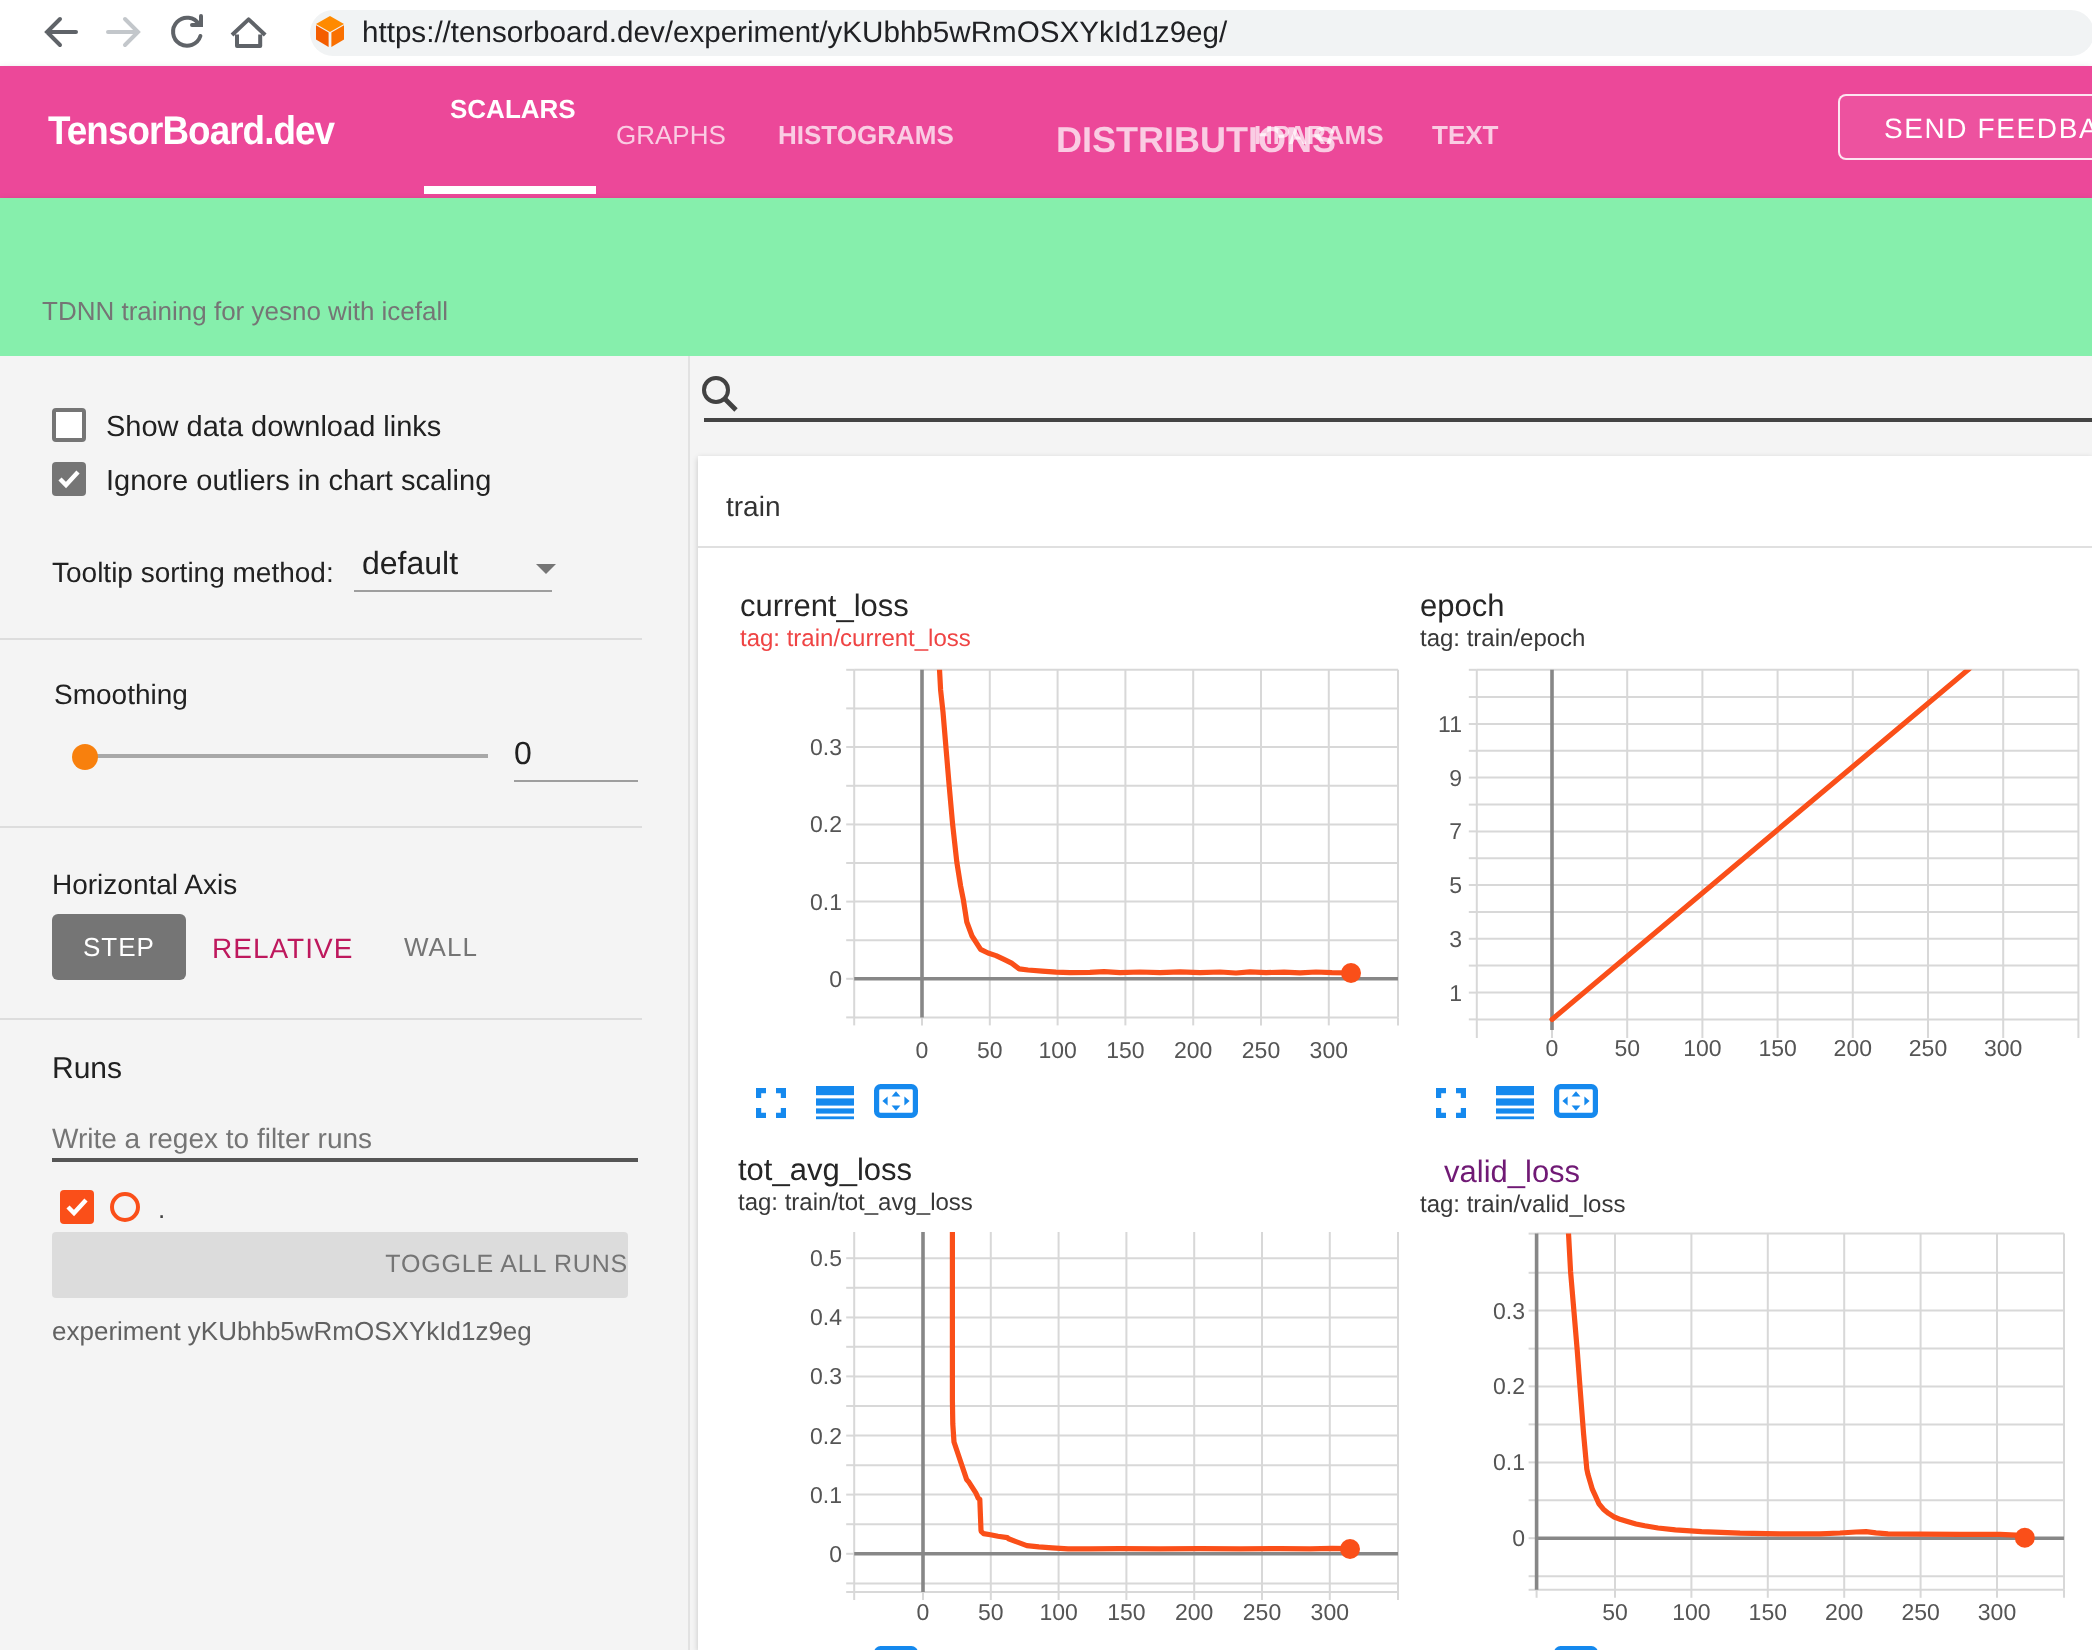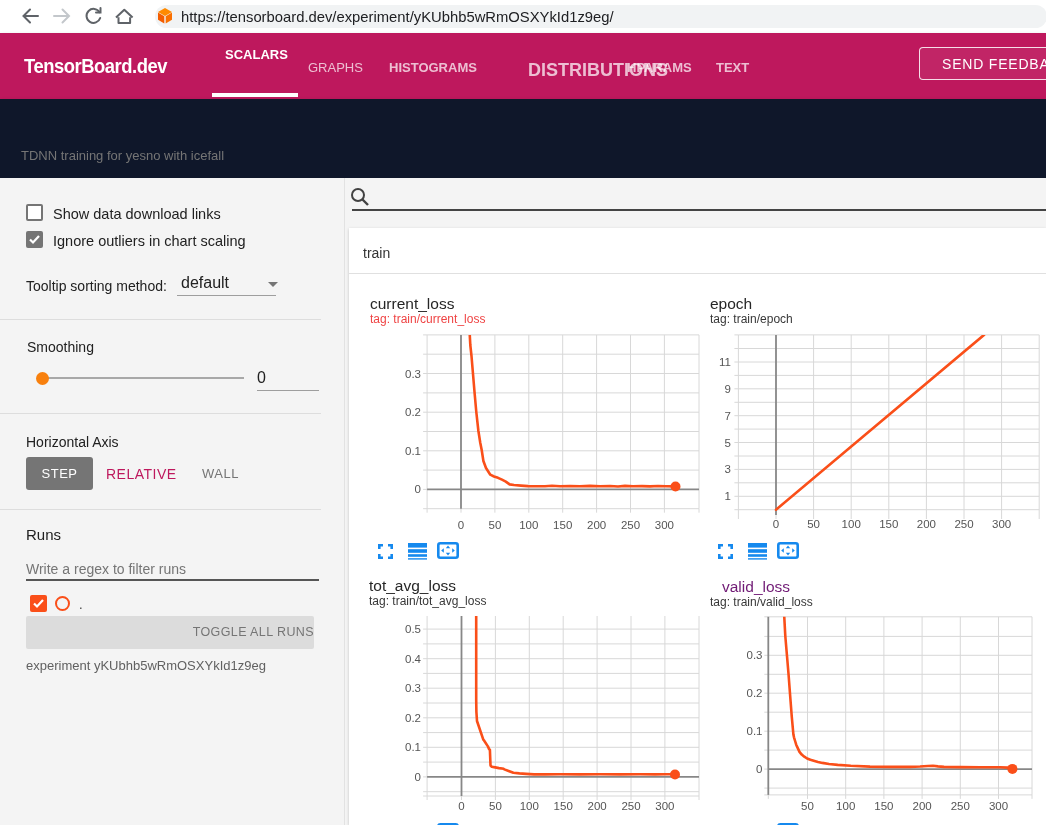--- a/index.html
+++ b/index.html
@@ -26,35 +26,35 @@
   </svg>
   <div class="abs" style="left:143px;top:5px;width:892px;height:23px;border-radius:12px;background:#f1f3f4"></div>
   <svg class="abs" style="left:145px;top:8px" width="16" height="16" viewBox="0 0 16 16">
     <polygon points="8,0 15,4 8,8 1,4" fill="#ff8a00"></polygon>
     <polygon points="1,4.6 7.3,8.3 7.3,15.5 1,11.8" fill="#f45d00"></polygon>
     <polygon points="15,4.6 8.7,8.3 8.7,15.5 15,11.8" fill="#fa7000"></polygon>
   </svg>
   <div class="abs" style="left:169px;top:9px;font-size:14.8px;color:#202124;letter-spacing:0px">https://tensorboard.dev/experiment/yKUbhb5wRmOSXYkId1z9eg/</div>
 </div>
 
-<div class="abs" style="left:0;top:33px;width:1046px;height:66px;background:#be185d;box-shadow:0 2px 4px rgba(0,0,0,0.25)">
+<div class="abs" style="left:0;top:33px;width:1046px;height:66px;background:#ec4899;box-shadow:0 2px 4px rgba(0,0,0,0.25)">
   <div class="abs" style="left:24px;top:22px;font-size:20px;font-weight:bold;letter-spacing:-0.5px;color:#fff;transform:scaleX(0.92);transform-origin:left center">TensorBoard.dev</div>
   <div class="abs" style="left:225px;top:14px;font-size:13px;font-weight:bold;color:#fff">SCALARS</div>
   <div class="abs" style="left:308px;top:27px;font-size:13px;font-weight:normal;color:rgba(255,255,255,0.72)">GRAPHS</div>
   <div class="abs" style="left:389px;top:27px;font-size:13px;font-weight:bold;color:rgba(255,255,255,0.72)">HISTOGRAMS</div>
   <div class="abs" style="left:528px;top:27px;font-size:18px;font-weight:bold;color:rgba(255,255,255,0.72)">DISTRIBUTIONS</div>
   <div class="abs" style="left:627px;top:27px;font-size:13px;font-weight:bold;color:rgba(255,255,255,0.72)">HPARAMS</div>
   <div class="abs" style="left:716px;top:27px;font-size:13px;font-weight:bold;color:rgba(255,255,255,0.72)">TEXT</div>
   <div class="abs" style="left:212px;top:60px;width:86px;height:4px;background:#fff"></div>
   <div class="abs" style="left:919px;top:14px;width:141px;height:33px;border:1.5px solid rgba(255,255,255,0.85);border-radius:4px;background:rgba(255,255,255,0.06)">
     <div class="abs" style="left:22px;top:8px;font-size:14px;letter-spacing:0.8px;color:#fff;white-space:nowrap">SEND FEEDBACK</div>
   </div>
 </div>
 
-<div class="abs" style="left:0;top:99px;width:1046px;height:79px;background:#0f172a;box-shadow:0 2px 4px rgba(0,0,0,0.25)">
+<div class="abs" style="left:0;top:99px;width:1046px;height:79px;background:#86efac;box-shadow:0 2px 4px rgba(0,0,0,0.25)">
   <div class="abs" style="left:21px;top:49px;font-size:13px;color:#757575">TDNN training for yesno with icefall</div>
 </div>
 
 <div class="abs" style="left:0;top:178px;width:1046px;height:647px;background:#f4f4f4"></div>
 <div class="abs" style="left:0;top:178px;width:345px;height:647px;background:#f4f4f4;border-right:1px solid #e2e2e2"></div>
 
 <div class="abs" style="left:0;top:178px;width:345px;height:647px">
 
   <div class="abs" style="left:26px;top:26px;width:17px;height:17px;border:2px solid #757575;border-radius:2px;background:#fff"></div>
   <div class="abs" style="left:53px;top:28px;font-size:14.5px;color:#212121">Show data download links</div>

